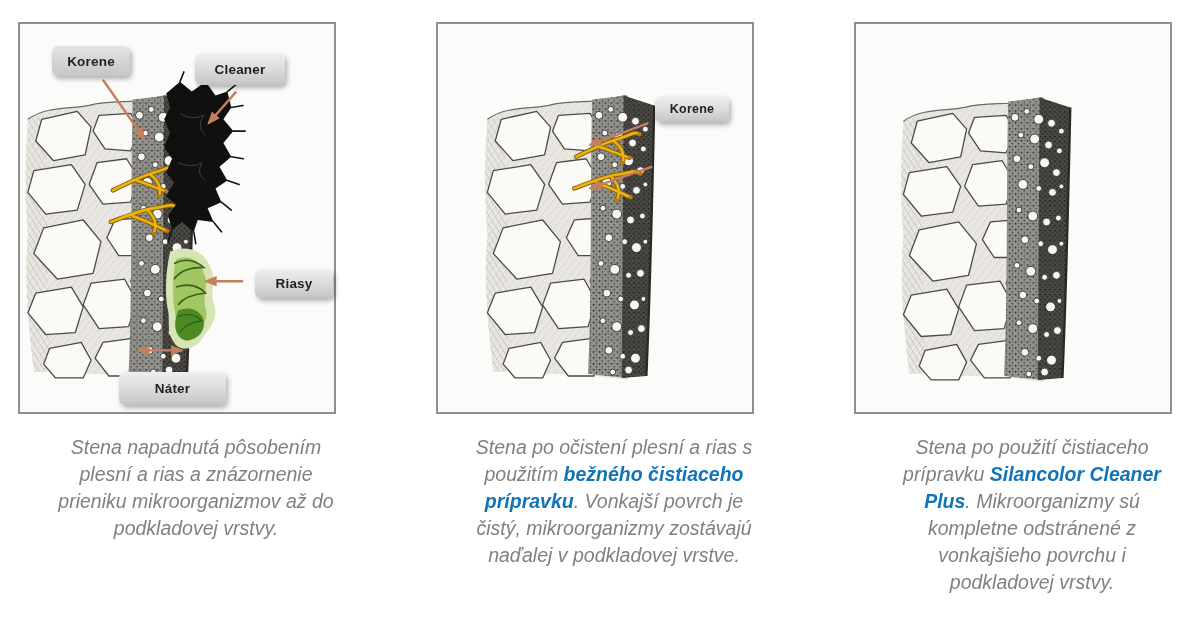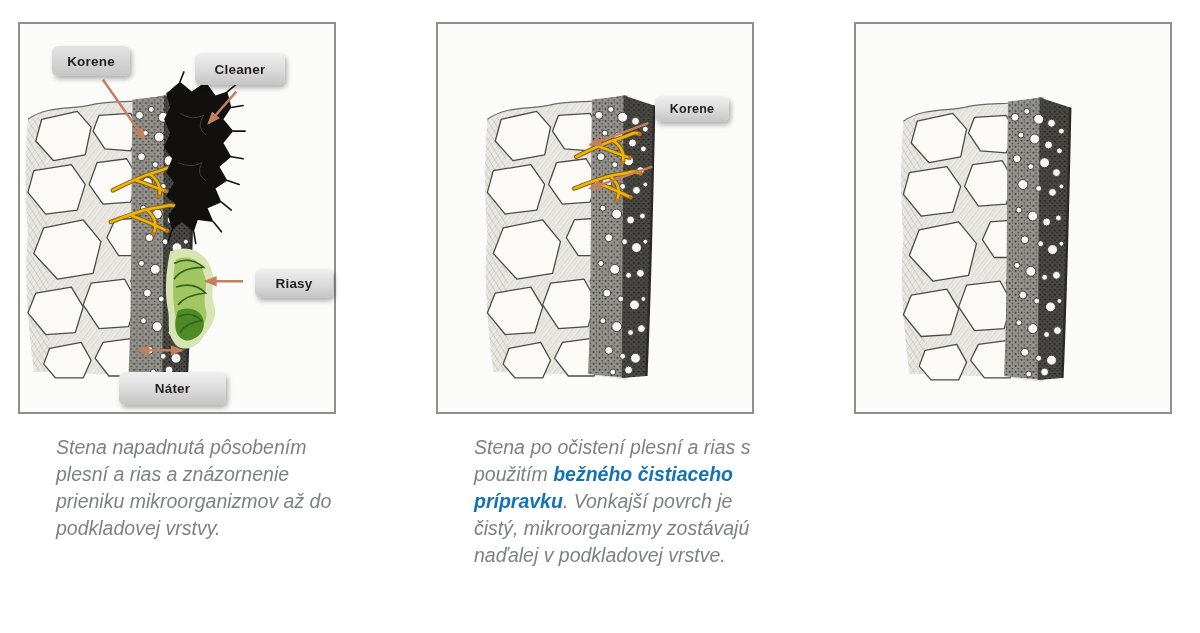--- a/index.html
+++ b/index.html
@@ -14,21 +14,21 @@
   .label{position:absolute;display:flex;align-items:center;justify-content:center;
          background:linear-gradient(180deg,#efefef 0%,#dadada 55%,#c4c4c4 100%);
          border-radius:6px;box-shadow:2px 3px 5px rgba(0,0,0,.30);
          color:#231f20;font-weight:bold;font-size:13.5px;letter-spacing:.2px;}
   .lbl-korene1{left:32px;top:22px;width:78px;height:30px;background:linear-gradient(180deg,#e3e3e3,#c6c6c6);}
   .lbl-plesne {left:175px;top:29px;width:90px;height:32px;}
   .lbl-riasy  {left:235px;top:245px;width:78px;height:29px;}
   .lbl-nater  {left:99px;top:348px;width:107px;height:33px;}
   .lbl-korene2{left:217px;top:72px;width:74px;height:26px;font-size:12.5px;}
 
-  .caption{position:absolute;top:434px;width:280px;text-align:left;
+  .caption{position:absolute;top:434px;width:280px;text-align:center;
            font-style:italic;font-size:19.5px;line-height:1.38;color:#7e8083;}
   .cap-1{left:56px;} .cap-2{left:474px;} .cap-3{left:892px;}
   .caption b{color:#1274b8;font-weight:bold;font-style:italic;}
 </style>
 </head>
 <body>
 
 <svg width="0" height="0" style="position:absolute" aria-hidden="true">
   <defs>
     <pattern id="pMatrix" width="6" height="6" patternUnits="userSpaceOnUse" patternTransform="rotate(38)">
@@ -231,14 +231,15 @@
       <g transform="translate(40,2)">
           <use href="#wall-base"></use>
         </g>
     </svg>
   </div>
 
   <div class="caption cap-1"><span>Stena napadnutá pôsobením plesní a rias a znázornenie prieniku mikroorganizmov až do podkladovej vrstvy.</span><b></b><span></span></div>
 
   <div class="caption cap-2"><span>Stena po očistení plesní a rias s použitím </span><b>bežného čistiaceho prípravku</b><span>. Vonkajší povrch je čistý, mikroorganizmy zostávajú naďalej v podkladovej vrstve.</span></div>
 
+  <div class="caption cap-3"><span>Stena po použití čistiaceho prípravku </span><b>Silancolor Cleaner Plus</b><span>. Mikroorganizmy sú kompletne odstránené z vonkajšieho povrchu i podkladovej vrstvy.</span></div>
 
 </div>
 
 </body></html>

